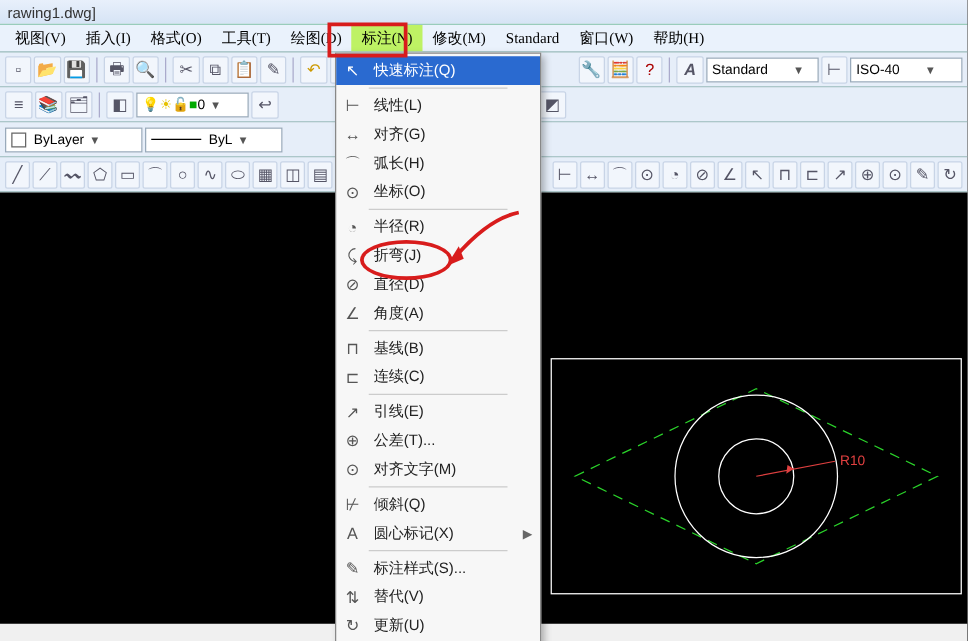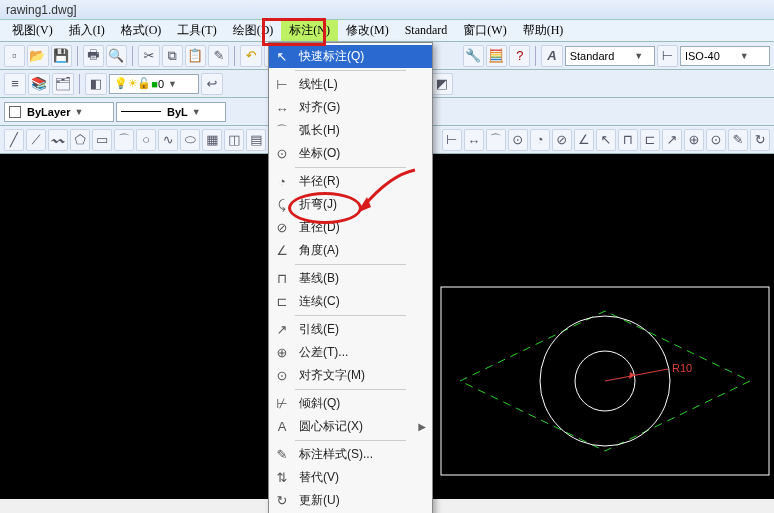--- a/index.html
+++ b/index.html
@@ -15,21 +15,21 @@
   .canvaswrap { background: #000; position: relative; height: 345px; }
   .dropdown { position: absolute; top: 42px; left: 268px; width: 165px; background: #f7f7f7; border: 1px solid #888; box-shadow: 3px 3px 6px rgba(0,0,0,.3); z-index: 50; padding: 2px 0; }
   .dropdown .mi { display: flex; align-items: center; padding: 3px 6px 3px 4px; gap: 8px; font-size: 12px; color: #222; cursor: default; }
   .dropdown .mi .ic { width: 18px; height: 16px; display: inline-flex; align-items: center; justify-content: center; font-size: 13px; color: #555; }
   .dropdown .mi.selected { background: #2a6ad0; color: #fff; }
   .dropdown .mi.selected .ic { color: #fff; }
   .dropdown hr { border: none; border-top: 1px solid #ccc; margin: 2px 26px; }
   .redbox1 { position: absolute; top: 18px; left: 262px; width: 64px; height: 28px; border: 3px solid #d81c1c; z-index: 60; pointer-events: none; }
   .redcircle { position: absolute; top: 192px; left: 288px; width: 74px; height: 32px; border: 3px solid #d81c1c; border-radius: 50%; z-index: 60; pointer-events: none; }
   .arrow svg { position: absolute; top: 165px; left: 355px; z-index: 60; pointer-events: none; }
-  .propcombo { min-width: 110px; font-weight: bold; }
+  .propcombo { min-width: 110px; }
   .stylecombo { min-width: 90px; gap: 16px; }
   .layerrow .tbx { }
   .drawing { position: absolute; top: 132px; left: 440px; }
   .drawing svg { display: block; }
   .menu-arrow { margin-left: auto; font-size: 10px; color: #666; }
 </style>
 </head>
 <body>
 
 <div class="titlebar">

